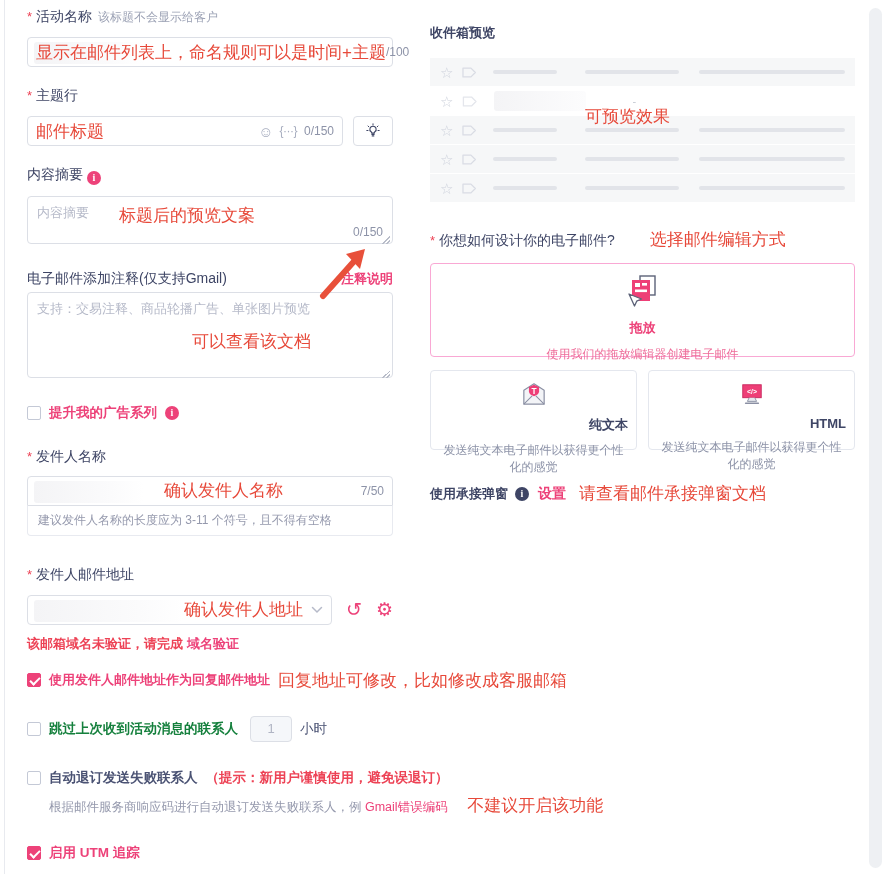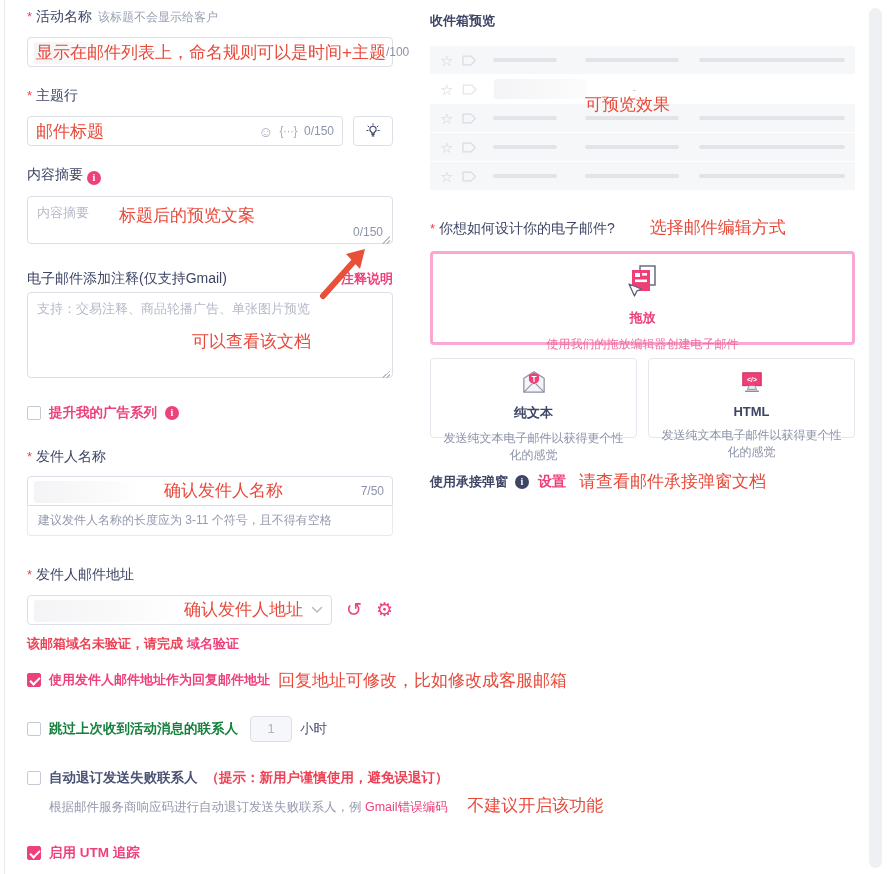--- a/index.html
+++ b/index.html
@@ -71,27 +71,27 @@
     background:#f5f7fa; color:#b0b5c4; font-size:13px; text-align:center; line-height:24px; }
 
   
   .preview-title { font-size:13px; color:#3e4565; font-weight:bold; }
   .mail-row { height:28px; display:flex; align-items:center; gap:8px; padding:0 10px; margin-bottom:1px; }
   .mail-row.gray { background:#f6f7f8; }
   .mail-row.white { background:#fff; }
   .bar { height:4px; border-radius:2px; background:#e2e4e9; }
   .star-glyph { color:#cfd3dd; font-size:15px; line-height:1; }
 
-  .design-card { border:3px solid #f9a8d4; border-radius:4px; text-align:center;
+  .design-card { border:1px solid #f9a8d4; border-radius:4px; text-align:center;
     padding:20px 10px 16px; cursor:pointer; background:#fff; }
   .design-card .dc-title { color:#ed4279; font-weight:bold; font-size:13px; margin-top:8px; }
   .design-card .dc-desc { color:#ee6c99; font-size:12px; margin-top:9px; }
   .card-sm { border:1px solid #e4e7ee; border-radius:4px; text-align:center; padding:11px 8px 13px;
     background:#fff; cursor:pointer; }
-  .card-sm .cs-title { color:#3e4565; font-weight:bold; font-size:13px; margin-top:7px; }
+  .card-sm .cs-title { color:#3e4565; font-weight:bold; font-size:13px; margin-top:7px;text-align:right; }
   .card-sm .cs-desc { color:#8d93a8; font-size:12px; margin-top:8px; }
 
   .abs { position:absolute; }
 </style>
 </head>
 <body>
 
 <div class="page">
   <div class="page-left-border"></div>
   <div class="scrollbar-track"></div>
@@ -231,21 +231,21 @@
         <span class="cb checked"></span>
         <span style="color:#ed4279; font-size:13.5px; font-weight:bold;">启用 UTM 追踪</span>
       </div>
 
     </div>
 
   </div>
 
   <div class="col-right">
 
-    <div class="preview-title" style="margin-top:12px;">收件箱预览</div>
+    <div class="preview-title" style="margin-top:24px;">收件箱预览</div>
 
     <div style="margin-top:16px; position:relative;">
       <div class="mail-row gray">
         <span class="star-glyph">☆</span>
         <svg width="17" height="13" viewBox="0 0 20 16">
             <path d="M2.5 2.5 h10 l5.5 5.5 -5.5 5.5 h-10 z" fill="none" stroke="#d9dce4" stroke-width="1.6" stroke-linejoin="round"></path>
           </svg>
         <span class="bar" style="width:68px; margin-left:8px;"></span>
         <span class="bar" style="width:100px; margin-left:20px;"></span>
         <span class="bar" style="width:156px; margin-left:12px;"></span>

